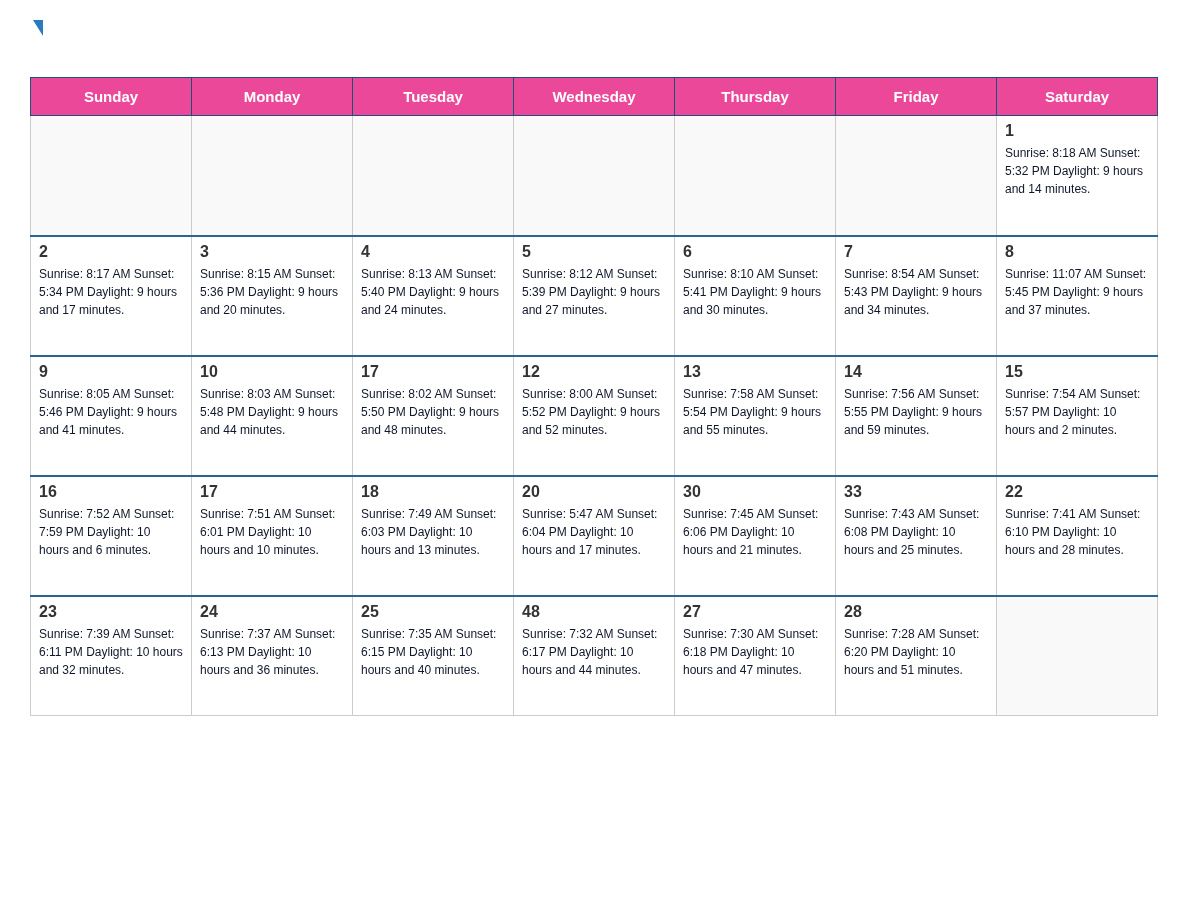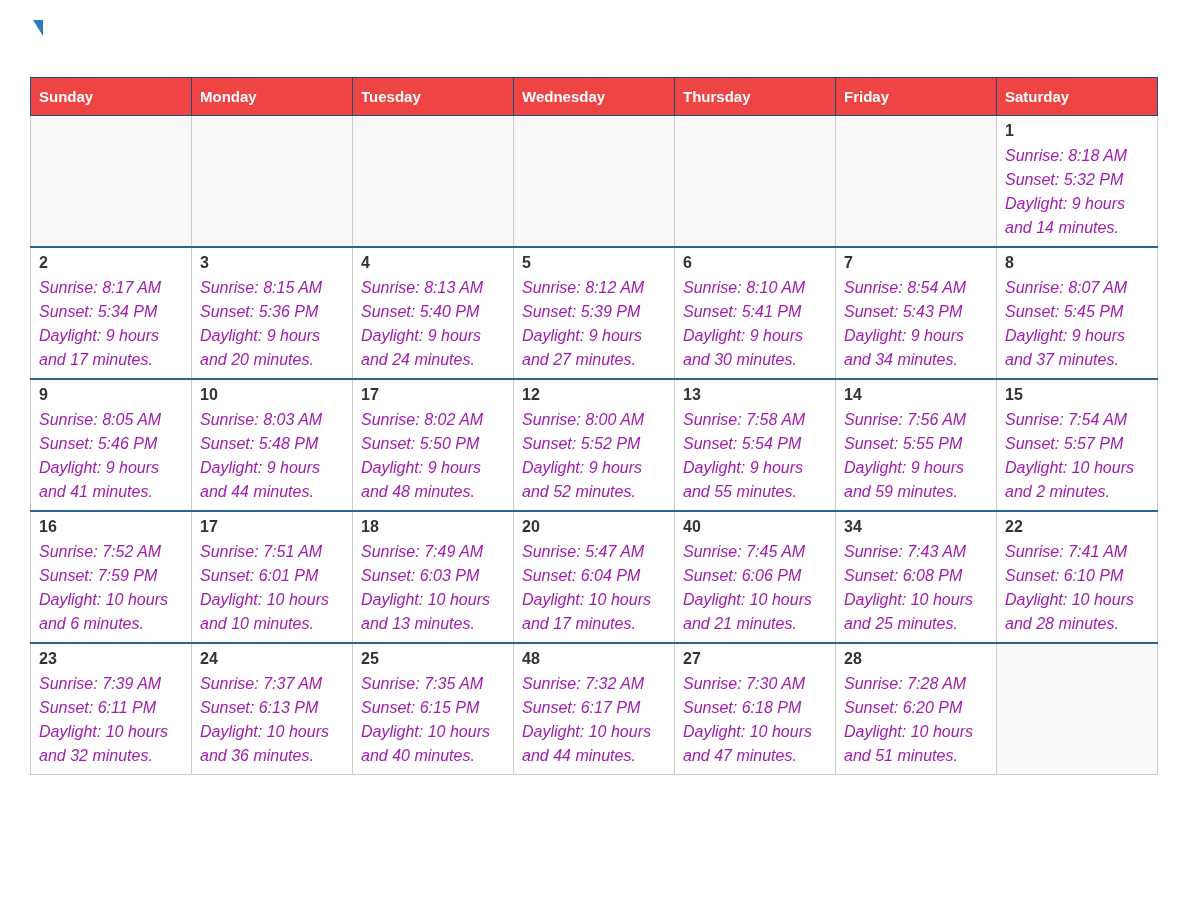--- a/index.html
+++ b/index.html
@@ -34,50 +34,49 @@
       font-size: 20px;
       color: #555;
       margin-top: 4px;
     }
     .calendar {
       width: 100%;
       border-collapse: collapse;
       margin-top: 10px;
     }
     .calendar th {
-      background-color: #ef4444;
+      background-color: #ec4899;
       color: #fff;
       font-size: 15px;
       font-weight: bold;
       padding: 10px 8px;
-      text-align: left;
+      text-align: center;
       border: 1px solid #1e4f78;
     }
     .calendar td {
       vertical-align: top;
       border: 1px solid #ccc;
       padding: 6px 8px;
       width: 14.28%;
       font-size: 12.5px;
       color: #333;
       min-height: 120px;
       height: 120px;
     }
     .day-number {
       font-size: 16px;
       font-weight: bold;
       color: #333;
       display: block;
       margin-bottom: 4px;
     }
     .day-info {
-      font-size: 16px;
-      color: #a21caf;
+      font-size: 12px;
+      color: #0f172a;
       line-height: 1.5;
-      font-style: italic;
     }
     .empty-cell {
       background: #f9f9f9;
     }
     .row-divider td {
       border-top: 2px solid #2a6496;
     }
     .logo-row {
       display: flex;
       align-items: center;
@@ -182,21 +181,21 @@
 Daylight: 9 hours and 30 minutes.</div>
         </td>
         <td>
           <span class="day-number">7</span>
           <div class="day-info">Sunrise: 8:54 AM
 Sunset: 5:43 PM
 Daylight: 9 hours and 34 minutes.</div>
         </td>
         <td>
           <span class="day-number">8</span>
-          <div class="day-info">Sunrise: 8:07 AM
+          <div class="day-info">Sunrise: 11:07 AM
 Sunset: 5:45 PM
 Daylight: 9 hours and 37 minutes.</div>
         </td>
       </tr>
       <tr class="row-divider">
         <td>
           <span class="day-number">9</span>
           <div class="day-info">Sunrise: 8:05 AM
 Sunset: 5:46 PM
 Daylight: 9 hours and 41 minutes.</div>
@@ -257,27 +256,27 @@
 Sunset: 6:03 PM
 Daylight: 10 hours and 13 minutes.</div>
         </td>
         <td>
           <span class="day-number">20</span>
           <div class="day-info">Sunrise: 5:47 AM
 Sunset: 6:04 PM
 Daylight: 10 hours and 17 minutes.</div>
         </td>
         <td>
-          <span class="day-number">40</span>
+          <span class="day-number">30</span>
           <div class="day-info">Sunrise: 7:45 AM
 Sunset: 6:06 PM
 Daylight: 10 hours and 21 minutes.</div>
         </td>
         <td>
-          <span class="day-number">34</span>
+          <span class="day-number">33</span>
           <div class="day-info">Sunrise: 7:43 AM
 Sunset: 6:08 PM
 Daylight: 10 hours and 25 minutes.</div>
         </td>
         <td>
           <span class="day-number">22</span>
           <div class="day-info">Sunrise: 7:41 AM
 Sunset: 6:10 PM
 Daylight: 10 hours and 28 minutes.</div>
         </td>

